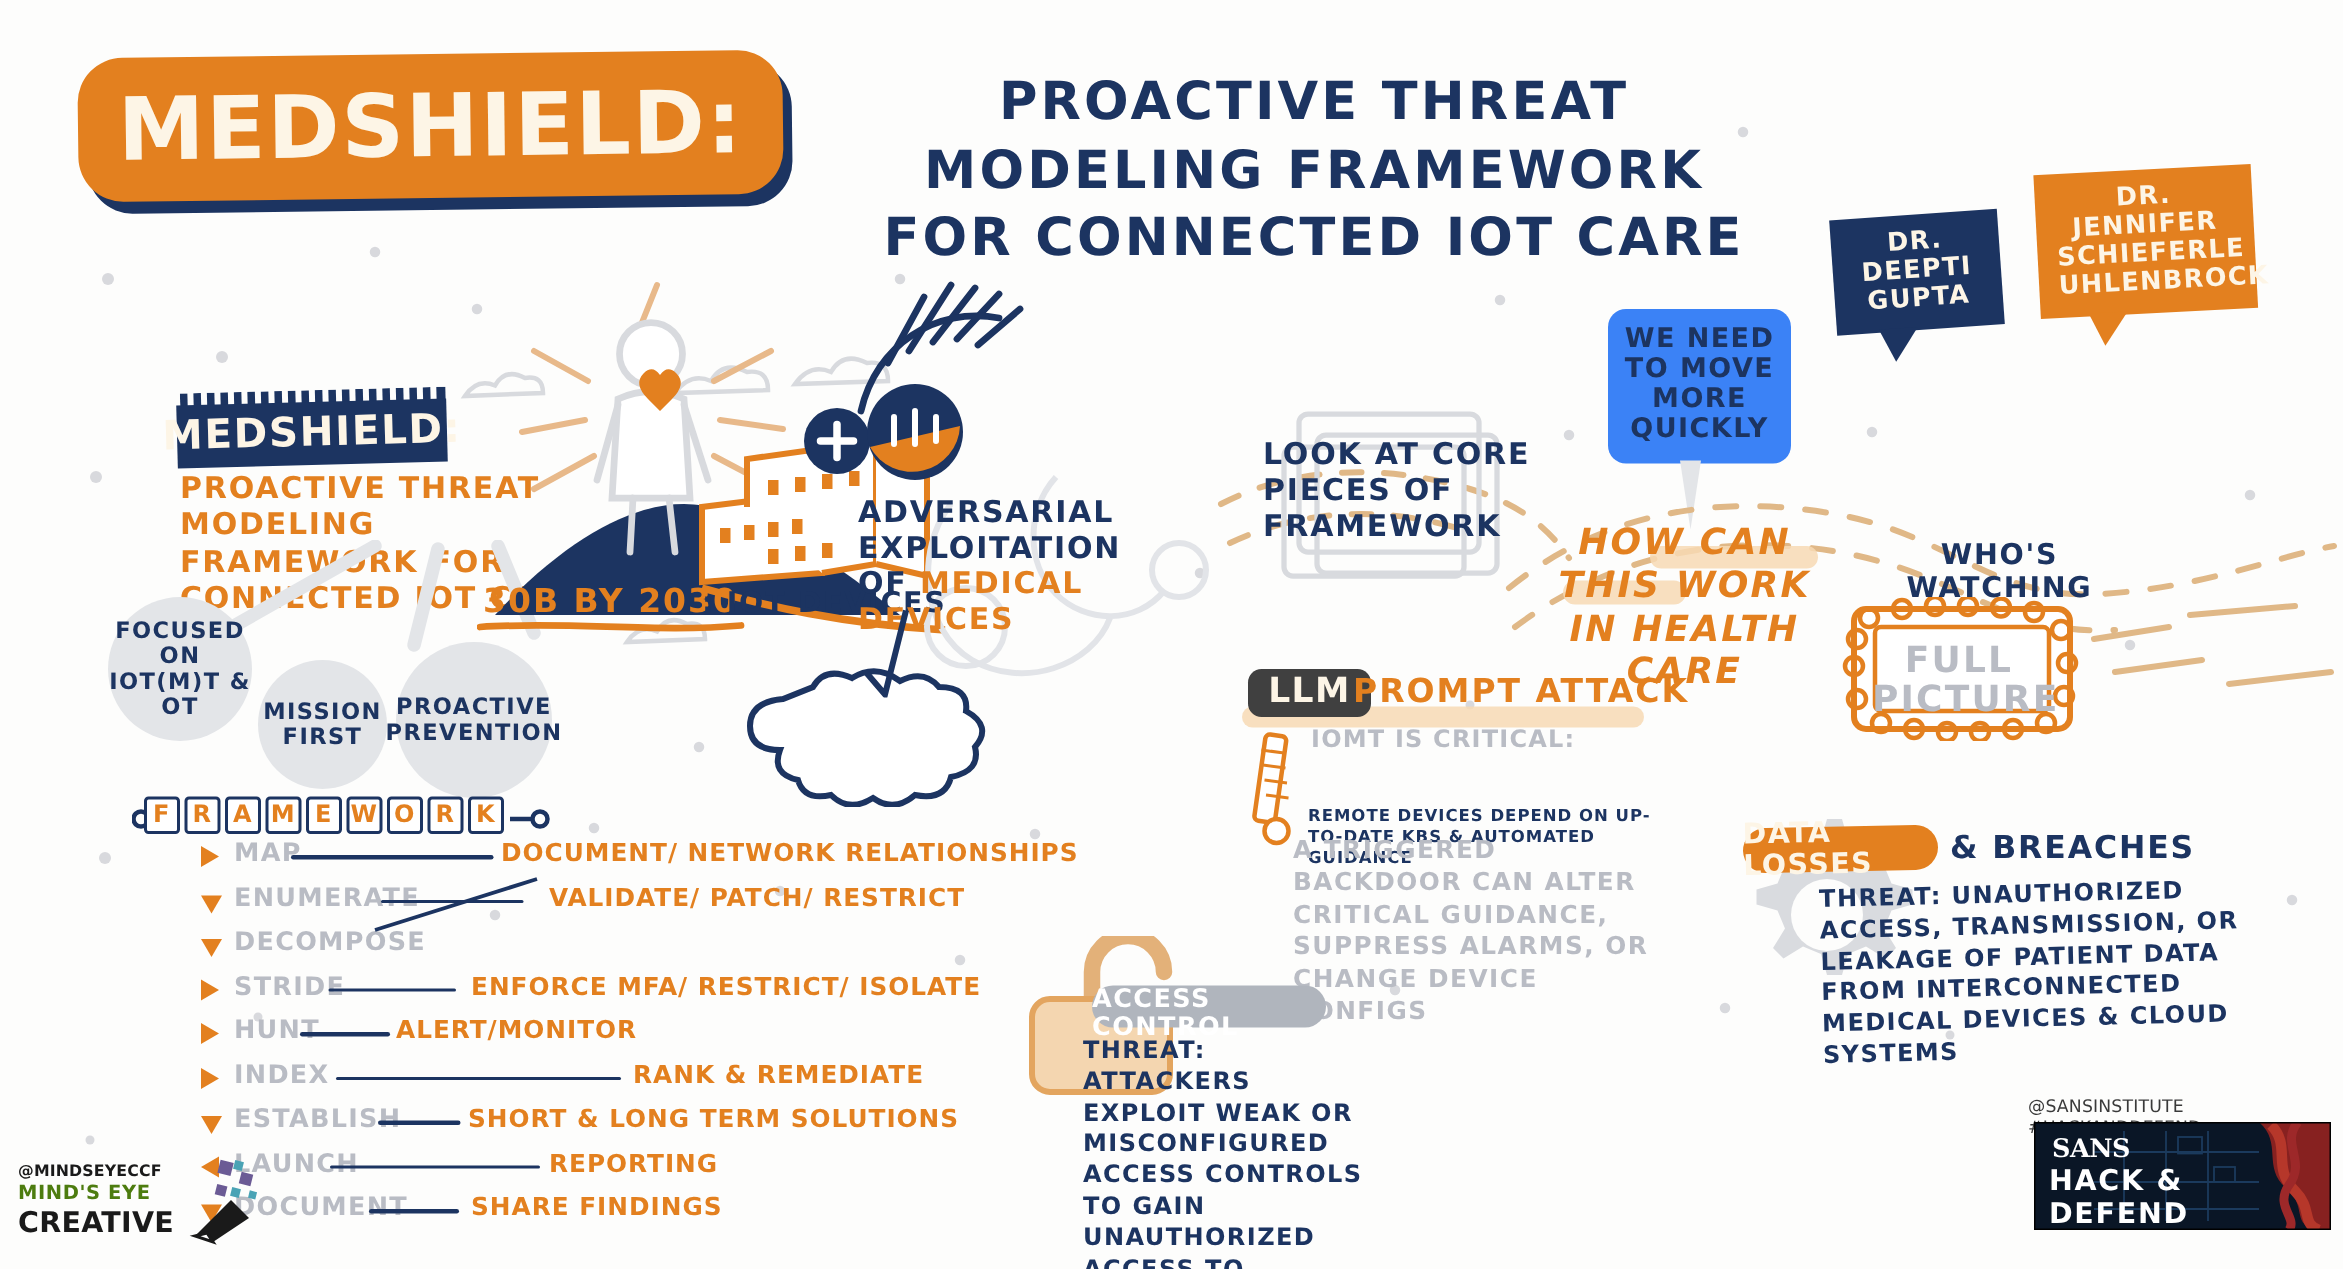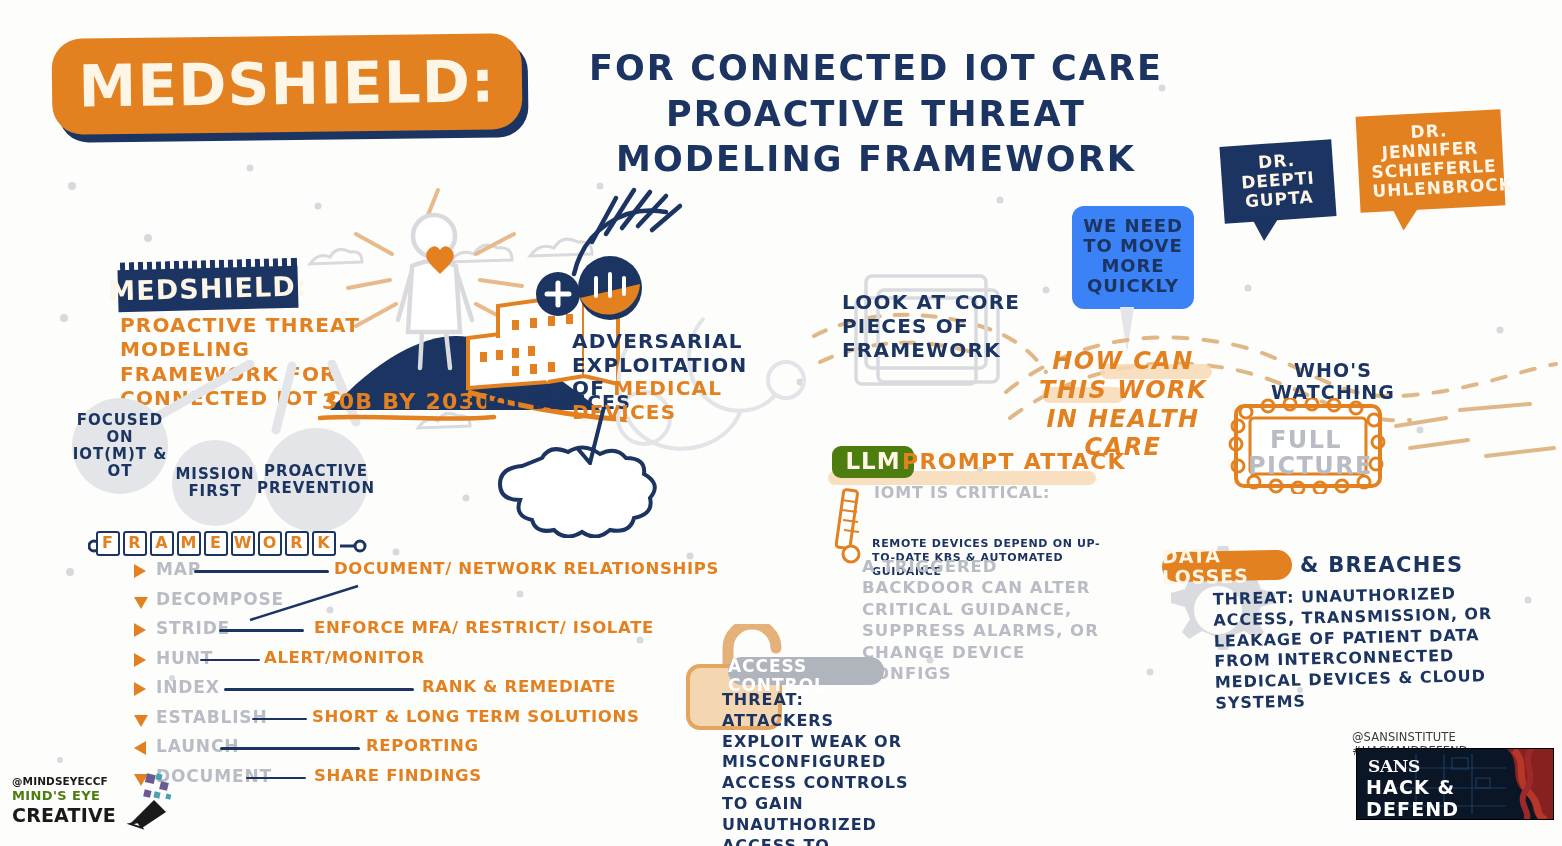--- a/index.html
+++ b/index.html
@@ -81,21 +81,21 @@
   .fw-row { position: relative; height: 29.5px; }
   .fw-term { position: absolute; left: 22px; top: 2px; font-size: 17px; color: #b9bcc4; letter-spacing: .05em; }
   .fw-bullet { position: absolute; left: 0; top: 6px; width: 0; height: 0;
       border-top: 7px solid transparent; border-bottom: 7px solid transparent; border-left: 12px solid #e3801f; }
   .fw-bullet.down { border-left: 7px solid transparent; border-right: 7px solid transparent; border-top: 12px solid #e3801f; border-bottom: 0; top: 9px; }
   .fw-bullet.left { border-left: 0; border-right: 12px solid #e3801f; }
   .fw-desc { position: absolute; top: 2px; font-size: 16.5px; color: #e3801f; letter-spacing: .04em; }
   .fw-line { position: absolute; height: 2.6px; background: #1c3461; border-radius: 2px; top: 12px; }
 
   
-  #llm-pill { left: 832px; top: 446px; width: 82px; height: 32px; background: #4d7c0f; border-radius: 9px; display:flex; align-items:center; justify-content:center; }
+  #llm-pill { left: 832px; top: 446px; width: 82px; height: 32px; background: #404040; border-radius: 9px; display:flex; align-items:center; justify-content:center; }
   #llm-pill span { font-size: 23px; }
   #llm-title { left: 902px; top: 450px; font-size: 22px; }
   #llm-hl { left: 828px; top: 471px; width: 268px; height: 14px; background: #f7d9b4; border-radius: 7px; opacity: .85; }
   #llm-sub { left: 874px; top: 484px; font-size: 16px; color:#b9bcc4; letter-spacing:.05em; }
   #llm-body { left: 872px; top: 504px; width: 244px; font-size: 11px; line-height: 1.28; margin-top: 33px; }
   #llm-note { left: 862px; top: 556px; width: 248px; font-size: 16.5px; line-height: 1.3; color: #b9bcc4; }
 
   
   #ac-pill { left: 728px; top: 657px; width: 156px; height: 28px; background: #b0b5bd; border-radius: 14px; display:flex; justify-content:center; }
   #ac-pill span { font-size: 17px; color: #fff; }
@@ -163,22 +163,22 @@
       <circle cx="60" cy="760" r="3"></circle>
         <circle cx="1300" cy="690" r="3"></circle>
         <circle cx="980" cy="470" r="3"></circle>
     </g>
   </svg>
 
   <div class="abs hand cream" id="title-banner">
     <span>MEDSHIELD:</span>
   </div>
   <div class="abs hand navy" id="headline">
+    <div>PROACTIVE THREAT MODELING FRAMEWORK</div>
     <div>FOR CONNECTED IoT CARE</div>
-    <div>PROACTIVE THREAT MODELING FRAMEWORK</div>
   </div>
 
   <div class="speaker hand cream" id="speaker-1">
     <span>DR. DEEPTI</span>
     <span>GUPTA</span>
     <div class="tail"></div>
   </div>
   <div class="speaker hand cream" id="speaker-2">
     <span>DR. JENNIFER</span>
     <span>SCHIEFERLE</span>
@@ -383,20 +383,26 @@
     <div class="fw-letter">R</div>
     <div class="fw-letter">K</div>
   </div>
 
   <div class="abs" id="fw-list">
     <div class="fw-row">
       <span class="fw-bullet"></span>
       <span class="fw-term hand-thin hand">MAP</span>
       <span class="fw-line" style="left:60px;width:135px;"></span>
       <span class="fw-desc hand" style="left:200px;">DOCUMENT/ NETWORK RELATIONSHIPS</span>
+    </div>
+    <div class="fw-row">
+      <span class="fw-bullet down"></span>
+      <span class="fw-term hand-thin hand">ENUMERATE</span>
+      <span class="fw-line" style="left:120px;width:95px;"></span>
+      <span class="fw-desc hand" style="left:232px;">VALIDATE/ PATCH/ RESTRICT</span>
     </div>
     <div class="fw-row">
       <span class="fw-bullet down"></span>
       <span class="fw-term hand-thin hand">DECOMPOSE</span>
     </div>
     <div class="fw-row">
       <span class="fw-bullet"></span>
       <span class="fw-term hand-thin hand">STRIDE</span>
       <span class="fw-line" style="left:85px;width:85px;"></span>
       <span class="fw-desc hand" style="left:180px;">ENFORCE MFA/ RESTRICT/ ISOLATE</span>

